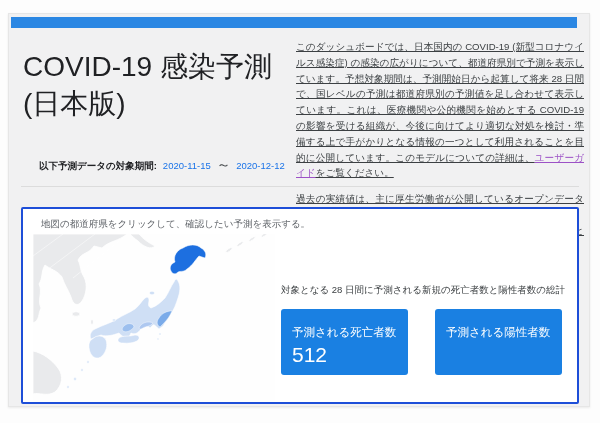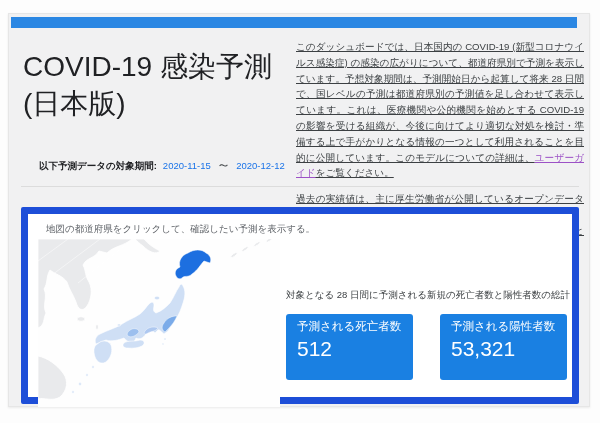--- a/index.html
+++ b/index.html
@@ -39,39 +39,39 @@
   .link.visited{color:var(--visited-link-purple,#9c51c6);}
   .divider{
     position:absolute;left:12px;top:172px;width:558px;height:1px;background:#dcdcdc;
   }
   .section-heading{
     position:absolute;left:27px;top:176px;font-size:12.5px;font-weight:500;
     color:var(--heading-blue,#58a0e2);
   }
   .card{
     position:absolute;left:12px;top:193px;width:558px;height:197px;
-    background:#ffffff;border:7px solid #1d4ed8;border-radius:2px;box-sizing:border-box;
+    background:#ffffff;border:2px solid #1d4ed8;border-radius:2px;box-sizing:border-box;
   }
   .instruction{
     position:absolute;left:18px;top:9px;font-size:9.5px;color:#5f6368;white-space:nowrap;
   }
   svg.map{position:absolute;left:10px;top:25px;width:242px;height:168px;cursor:pointer;}
   .map .sea{fill:#fefefe;}
   .map .land{fill:var(--map-land-gray,#e9eaec);stroke:#ffffff;stroke-width:0.8;}
   .map .pref{fill:var(--map-prefecture-light,#cfdff5);stroke:#ffffff;stroke-width:0.6;}
   .map .pref-mid{fill:#9cbfee;stroke:#ffffff;stroke-width:0.4;}
   .map .pref-mid2{fill:#aec8f0;stroke:#ffffff;stroke-width:0.4;}
   .map .pref-dark{fill:#7babe9;stroke:#ffffff;stroke-width:0.4;}
   .map .hokkaido{fill:var(--map-selected-blue,#1d6fe0);stroke:#ffffff;stroke-width:0.5;}
   .map .grat{stroke:#ffffff;stroke-width:0.9;opacity:.55;fill:none;}
   .stats{position:absolute;left:258px;top:43px;width:294px;margin-top:32px;}
   .stats-heading{font-size:9.5px;color:#3c4043;white-space:nowrap;}
   .boxes{display:flex;gap:27px;margin-top:12px;}
   .stat-box{
-    width:127px;height:66px;box-sizing:border-box;padding:5px 11px;
+    width:127px;height:66px;box-sizing:border-box;padding:16px 11px;
     background:var(--stat-box-blue,#1a80e2);border-radius:3px;color:#ffffff;
   }
   .stat-label{font-size:11.5px;line-height:14px;}
   .stat-value{font-size:21px;line-height:24px;margin-top:4px;font-weight:400;}
 </style>
 </head>
 <body>
 
 <div class="page">
 
@@ -141,19 +141,18 @@
 
     <div class="stats">
       <div class="stats-heading">対象となる 28 日間に予測される新規の死亡者数と陽性者数の総計</div>
       <div class="boxes">
         <div class="stat-box">
           <div class="stat-label">予測される死亡者数</div>
           <div class="stat-value">512</div>
         </div>
         <div class="stat-box">
           <div class="stat-label">予測される陽性者数</div>
-          <div class="stat-value">53,321</div>
         </div>
       </div>
     </div>
 
   </div>
 </div>
 
 </body></html>

